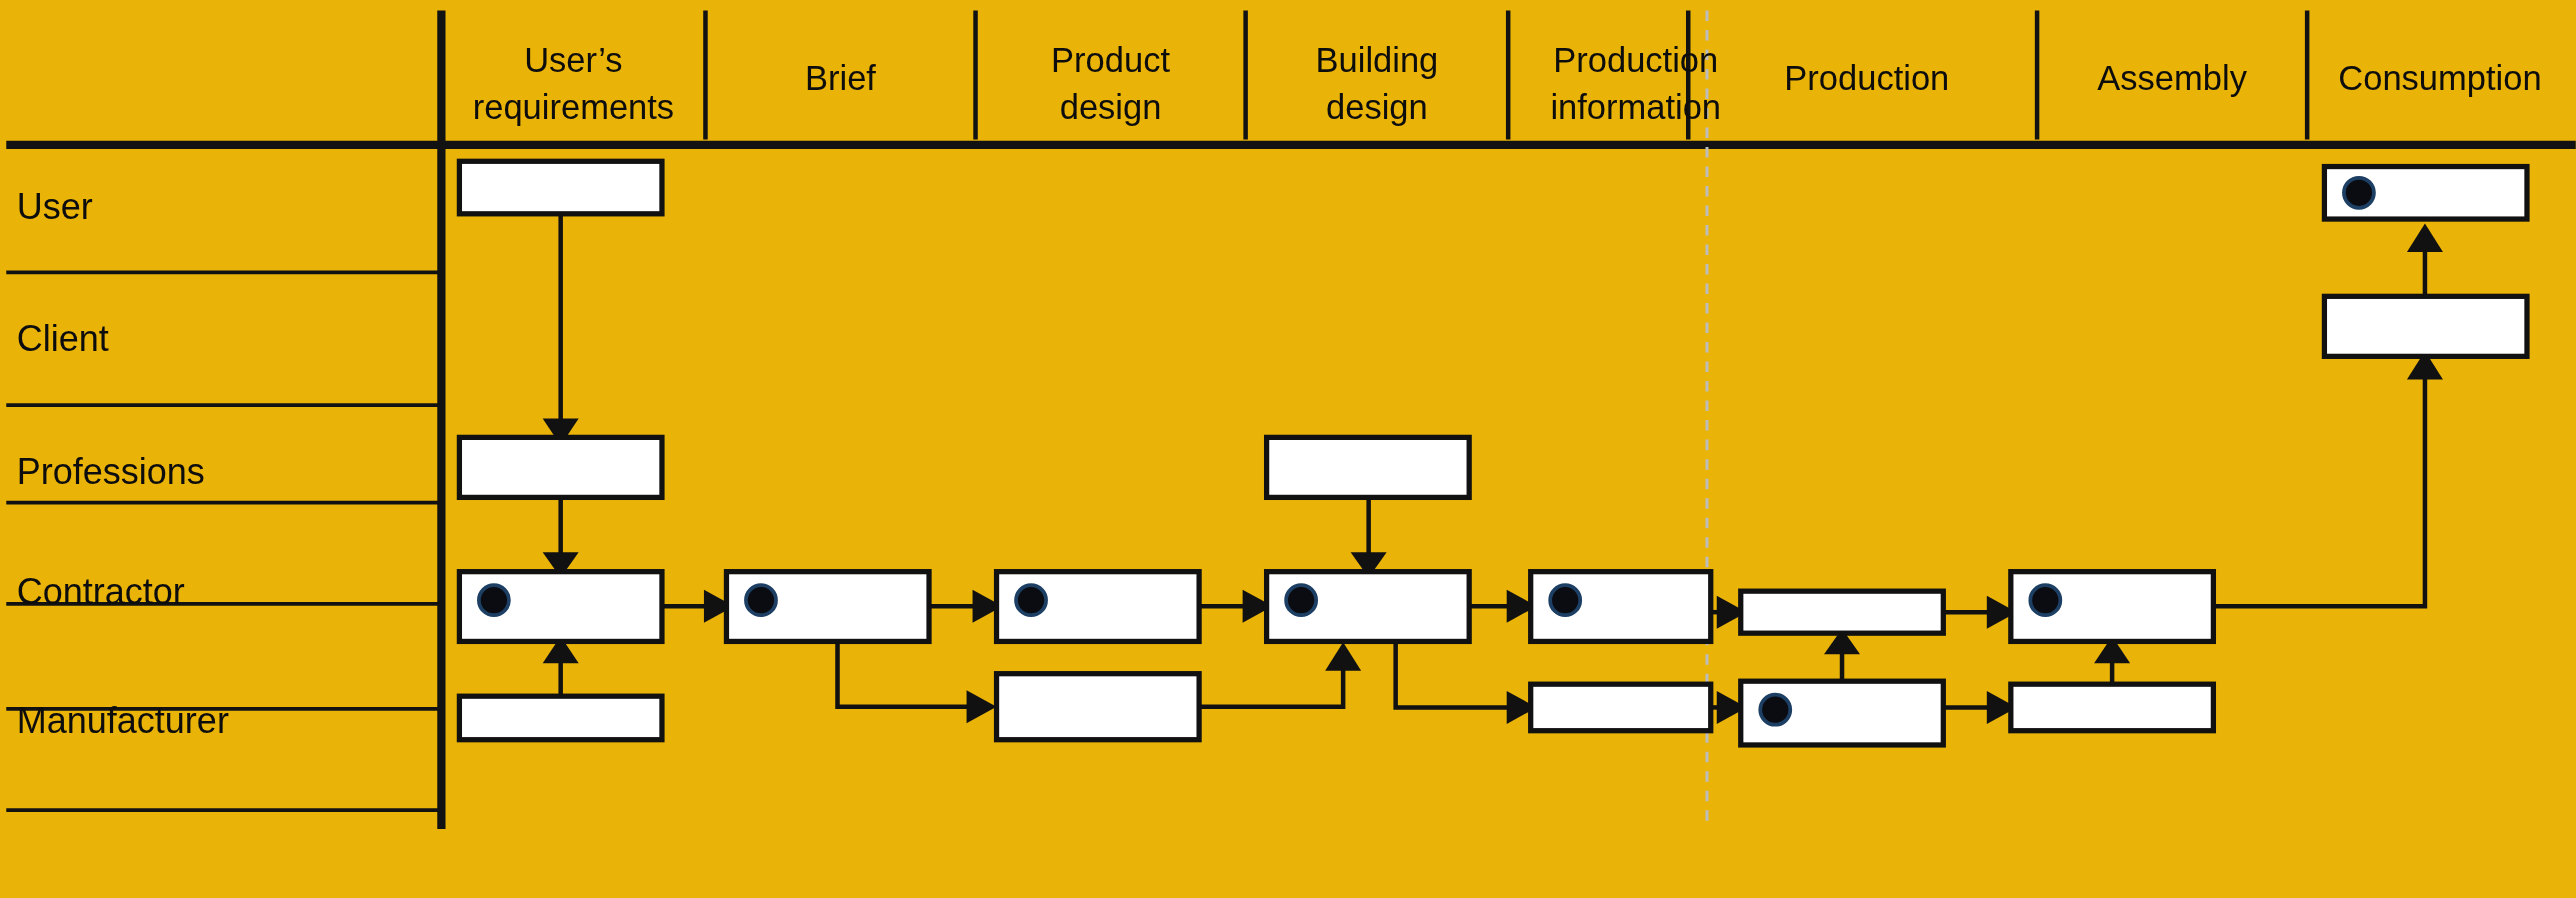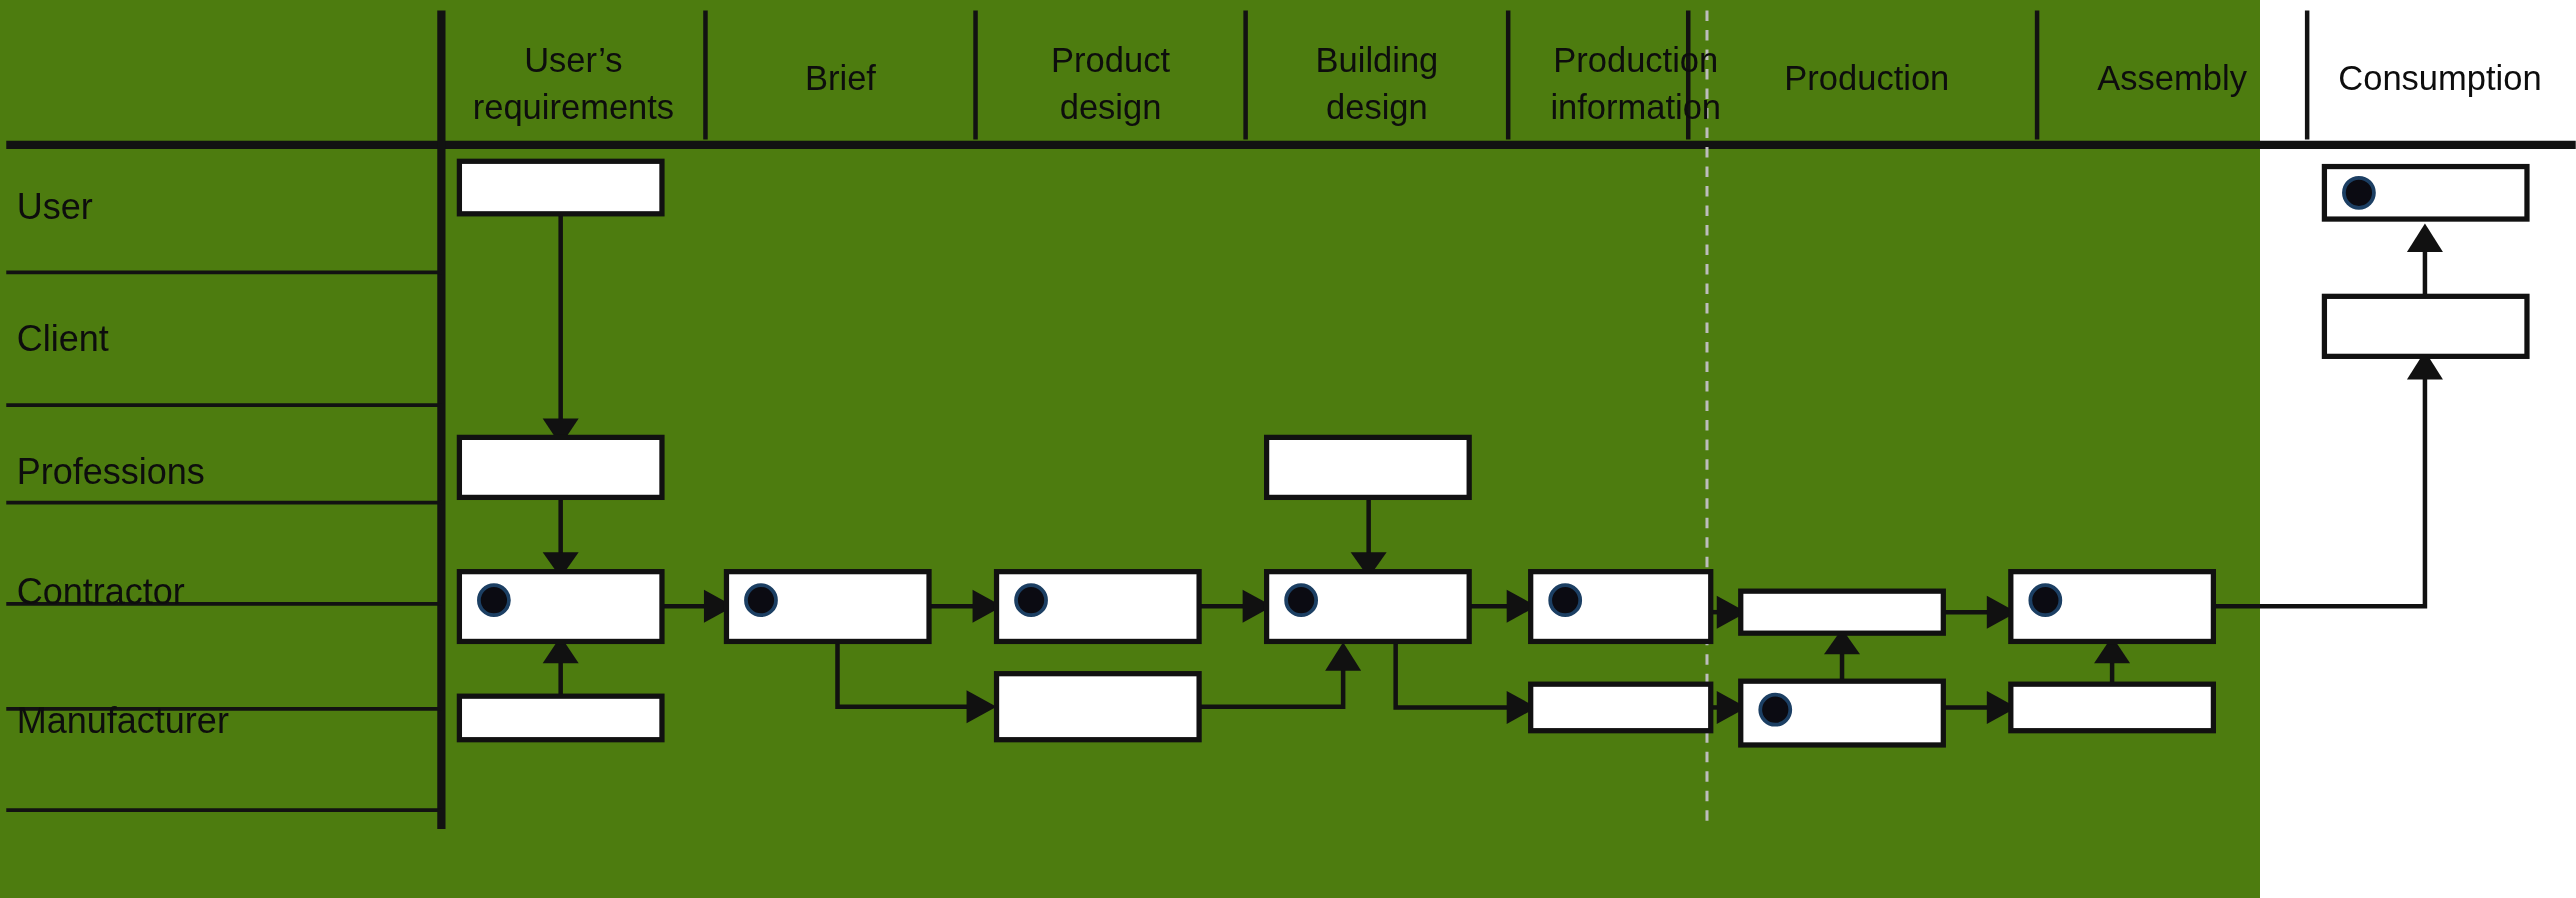--- a/index.html
+++ b/index.html
@@ -8,23 +8,23 @@
     background: #ffffff;
   }
   body {
     font-family: "Liberation Sans", sans-serif;
     width: 2576px;
     height: 898px;
     overflow: hidden;
   }
   #diagram-root {
     position: relative;
-    width: 2260px;
+    width: 2576px;
     height: 898px;
-    background: #4d7c0f;
+    background: #eab308;
     text-align: center;
   }
   svg.layer {
     position: absolute;
     top: 0;
     left: 0;
     width: 2576px;
     height: 898px;
   }
   .col-header-text {

